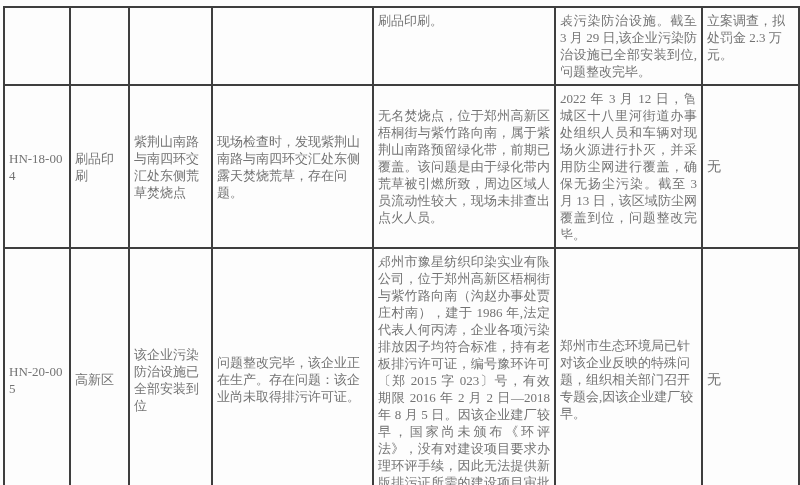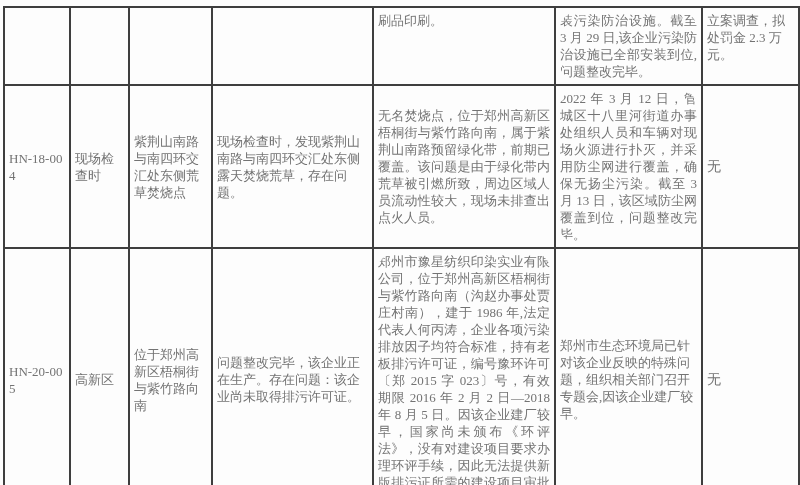--- a/index.html
+++ b/index.html
@@ -83,21 +83,21 @@
           </td>
         <td class="vtop tl">
             <div class="cw">立案调查，拟处罚金 2.3 万元。</div>
           </td>
       </tr>
       <tr class="r1">
         <td class="tc">
             <div class="cw">HN-18-004</div>
           </td>
         <td class="tc">
-            <div class="cw">现场检查时</div>
+            <div class="cw">刷品印刷</div>
           </td>
         <td class="tc">
             <div class="cw">紫荆山南路与南四环交汇处东侧荒草焚烧点</div>
           </td>
         <td class="tc">
             <div class="cw">现场检查时，发现紫荆山南路与南四环交汇处东侧露天焚烧荒草，存在问题。</div>
           </td>
         <td class="tj">
             <div class="cw">无名焚烧点，位于郑州高新区梧桐街与紫竹路向南，属于紫荆山南路预留绿化带，前期已覆盖。该问题是由于绿化带内荒草被引燃所致，周边区域人员流动性较大，现场未排查出点火人员。</div>
           </td>
@@ -109,21 +109,21 @@
           </td>
       </tr>
       <tr class="r2">
         <td class="tc">
             <div class="cw">HN-20-005</div>
           </td>
         <td class="tc">
             <div class="cw">高新区</div>
           </td>
         <td class="tc">
-            <div class="cw">位于郑州高新区梧桐街与紫竹路向南</div>
+            <div class="cw">该企业污染防治设施已全部安装到位</div>
           </td>
         <td class="tc">
             <div class="cw">问题整改完毕，该企业正在生产。存在问题：该企业尚未取得排污许可证。</div>
           </td>
         <td class="vtop tj clip">
             <div class="cw">郑州市豫星纺织印染实业有限公司，位于郑州高新区梧桐街与紫竹路向南（沟赵办事处贾庄村南），建于 1986 年,法定代表人何丙涛，企业各项污染排放因子均符合标准，持有老板排污许可证，编号豫环许可〔郑 2015 字 023〕号，有效期限 2016 年 2 月 2 日—2018 年 8 月 5 日。因该企业建厂较早，国家尚未颁布《环评法》，没有对建设项目要求办理环评手续，因此无法提供新版排污证所需的建设项目审批相关文件，故一直无法核发新版排污许可证。2017 年 11 月，该企业向郑州市生态环境局递交申</div>
           </td>
         <td class="tl">
             <div class="cw">郑州市生态环境局已针对该企业反映的特殊问题，组织相关部门召开专题会,因该企业建厂较早。</div>
           </td>

